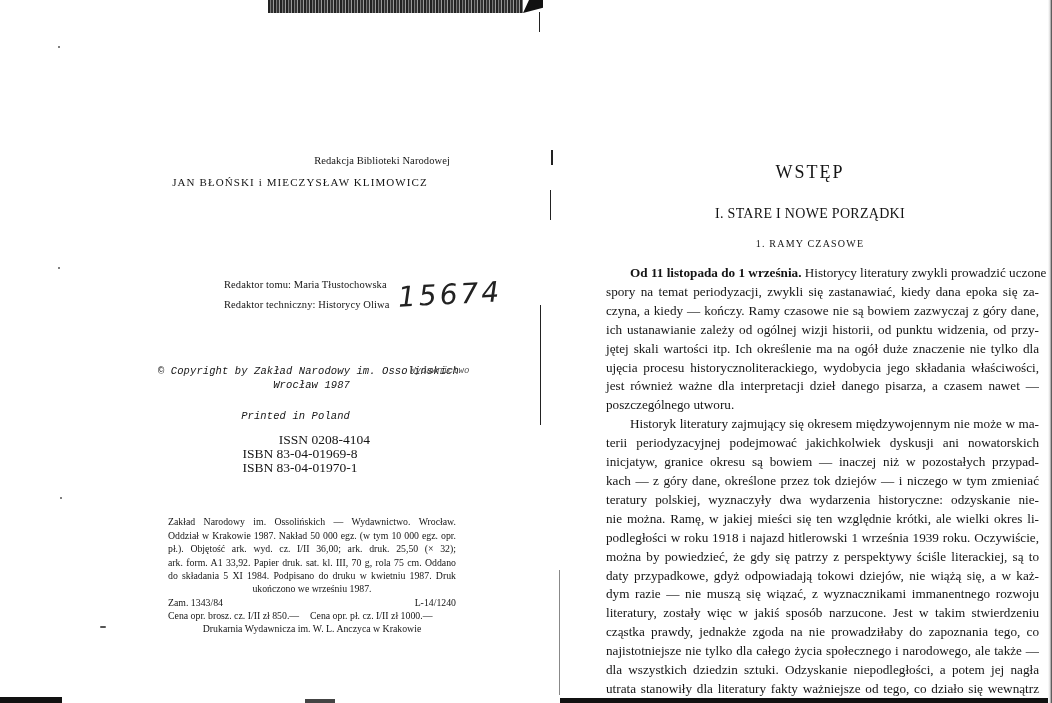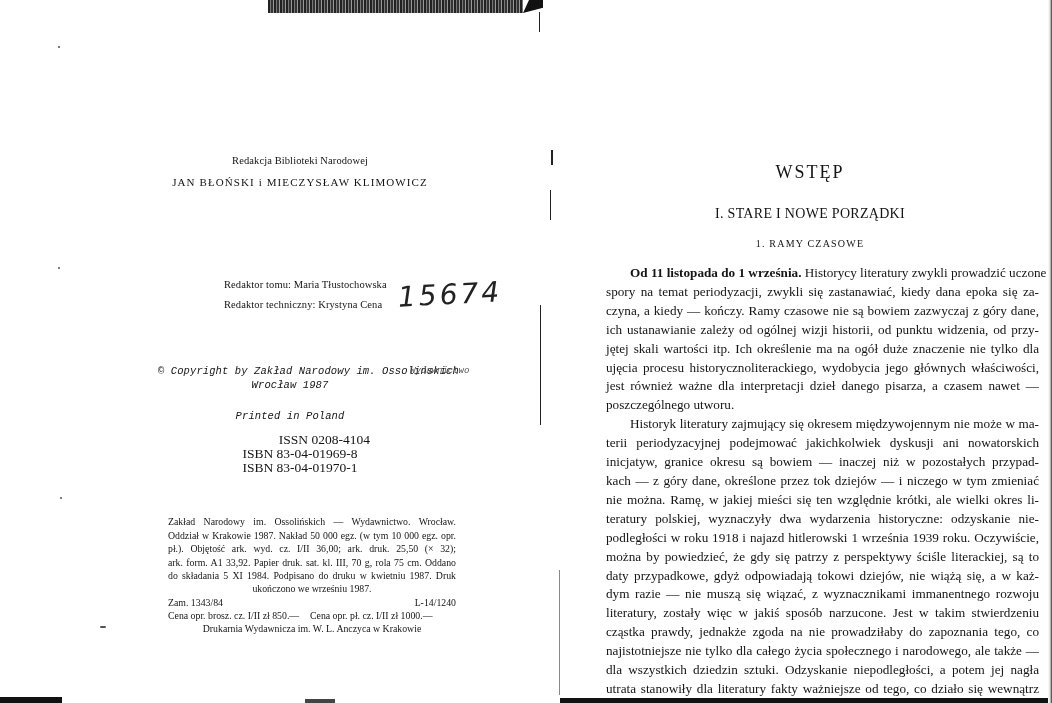--- a/index.html
+++ b/index.html
@@ -16,21 +16,21 @@
   .scan-top-r { left: 523px; top: 0; width: 20px; height: 13px; background: #111;
     clip-path: polygon(30% 0,100% 0,100% 60%,0 100%); }
   .scan-bottom-l { left: 0; top: 697px; width: 62px; height: 6px; background: #111; }
   .scan-bottom-r { left: 560px; top: 698px; width: 492px; height: 5px; background: #111; }
   .scan-bottom-m { left: 305px; top: 699px; width: 30px; height: 4px; background: #444; }
   .scan-right { left: 1048px; top: 0; width: 4px; height: 703px; background: linear-gradient(90deg,#fff,#ddd 50%,#333); }
   .gutter-line { width: 1px; background: #222; }
   .speck { width: 2px; height: 2px; background: #555; border-radius: 1px; }
 
   
-  .lp-small { font-size: 10.5px; letter-spacing: 0.1px; }
+  .lp-small { font-size: 10.5px; letter-spacing: 0.1px; text-align: right; }
   .lp-caps { font-size: 11px; letter-spacing: 1.1px; text-align: center; }
   .italic { font-style: italic; font-family: Liberation Mono, monospace; }
   .isbn { font-size: 13.5px; line-height: 14px; }
   .imprint { font-size: 9.8px; line-height: 13.6px; text-align: justify; text-align-last: justify; }
   .imprint .line { display: block; }
   .handwriting { font-family: "DejaVu Sans", sans-serif; font-size: 28px; font-style: italic; letter-spacing: 3px; color: #222; font-weight: 300; transform: rotate(-3deg); }
 
   
   .rp-title { font-size: 18px; letter-spacing: 2px; }
   .rp-sub { font-size: 14px; letter-spacing: 0.3px; }
@@ -58,21 +58,21 @@
 <div class="abs speck" style="left:58px;top:46px;"></div>
 <div class="abs speck" style="left:58px;top:267px;"></div>
 <div class="abs speck" style="left:60px;top:497px;"></div>
 <div class="abs speck" style="left:100px;top:626px;width:6px;"></div>
 
 <div>
   <div class="abs center lp-small" style="left:150px;top:155px;width:300px;">Redakcja Biblioteki Narodowej</div>
   <div class="abs center lp-caps" style="left:150px;top:176px;width:300px;">JAN BŁOŃSKI i MIECZYSŁAW KLIMOWICZ</div>
 
   <div class="abs lp-small" style="left:224px;top:279px;">Redaktor tomu: Maria Tłustochowska</div>
-  <div class="abs lp-small" style="left:224px;top:299px;">Redaktor techniczny: Krystyna Cena</div>
+  <div class="abs lp-small" style="left:224px;top:299px;">Redaktor techniczny: Historycy Oliwa</div>
   <div class="abs handwriting" style="left:398px;top:278px;">15674</div>
 
   <div class="abs italic lp-small" style="left:158px;top:365px;">© Copyright by Zakład Narodowy im. Ossolińskich</div>
   <div class="abs italic" style="left:410px;top:366px;font-size:9px;color:#555;">Wydawnictwo</div>
   <div class="abs center italic lp-small" style="left:230px;top:379px;width:120px;">Wrocław 1987</div>
 
   <div class="abs center italic lp-small" style="left:230px;top:410px;width:120px;">Printed in Poland</div>
 
   <div class="abs center isbn" style="left:230px;top:433px;width:140px;text-align:right;">ISSN 0208-4104</div>
   <div class="abs center isbn" style="left:230px;top:447px;width:140px;">ISBN 83-04-01969-8</div>
@@ -97,29 +97,29 @@
   <div class="abs center rp-title" style="left:710px;top:162px;width:200px;">WSTĘP</div>
   <div class="abs center rp-sub" style="left:660px;top:206px;width:300px;">I. STARE I NOWE PORZĄDKI</div>
   <div class="abs center rp-sub2" style="left:710px;top:238px;width:200px;">1. RAMY CZASOWE</div>
 
   <div class="abs rp-body" style="left:606px;top:264px;width:433px;">
     <span class="ln indent"><span class="bold">Od 11 listopada do 1 września.</span><span> Historycy literatury zwykli prowadzić uczone</span></span>
     <span class="ln">spory na temat periodyzacji, zwykli się zastanawiać, kiedy dana epoka się za-</span>
     <span class="ln">czyna, a kiedy — kończy. Ramy czasowe nie są bowiem zazwyczaj z góry dane,</span>
     <span class="ln">ich ustanawianie zależy od ogólnej wizji historii, od punktu widzenia, od przy-</span>
     <span class="ln">jętej skali wartości itp. Ich określenie ma na ogół duże znaczenie nie tylko dla</span>
-    <span class="ln">ujęcia procesu historycznoliterackiego, wydobycia jego głównych właściwości,</span>
+    <span class="ln">ujęcia procesu historycznoliterackiego, wydobycia jego składania właściwości,</span>
     <span class="ln">jest również ważne dla interpretacji dzieł danego pisarza, a czasem nawet —</span>
     <span class="ln last">poszczególnego utworu.</span>
     <span class="ln indent">Historyk literatury zajmujący się okresem międzywojennym nie może w ma-</span>
     <span class="ln">terii periodyzacyjnej podejmować jakichkolwiek dyskusji ani nowatorskich</span>
     <span class="ln">inicjatyw, granice okresu są bowiem — inaczej niż w pozostałych przypad-</span>
     <span class="ln">kach — z góry dane, określone przez tok dziejów — i niczego w tym zmieniać</span>
+    <span class="ln">teratury polskiej, wyznaczyły dwa wydarzenia historyczne: odzyskanie nie-</span>
     <span class="ln">nie można. Ramę, w jakiej mieści się ten względnie krótki, ale wielki okres li-</span>
-    <span class="ln">teratury polskiej, wyznaczyły dwa wydarzenia historyczne: odzyskanie nie-</span>
     <span class="ln">podległości w roku 1918 i najazd hitlerowski 1 września 1939 roku. Oczywiście,</span>
     <span class="ln">można by powiedzieć, że gdy się patrzy z perspektywy ściśle literackiej, są to</span>
     <span class="ln">daty przypadkowe, gdyż odpowiadają tokowi dziejów, nie wiążą się, a w każ-</span>
     <span class="ln">dym razie — nie muszą się wiązać, z wyznacznikami immanentnego rozwoju</span>
     <span class="ln">literatury, zostały więc w jakiś sposób narzucone. Jest w takim stwierdzeniu</span>
     <span class="ln">cząstka prawdy, jednakże zgoda na nie prowadziłaby do zapoznania tego, co</span>
     <span class="ln">najistotniejsze nie tylko dla całego życia społecznego i narodowego, ale także —</span>
     <span class="ln">dla wszystkich dziedzin sztuki. Odzyskanie niepodległości, a potem jej nagła</span>
     <span class="ln">utrata stanowiły dla literatury fakty ważniejsze od tego, co działo się wewnątrz</span>
   </div>

